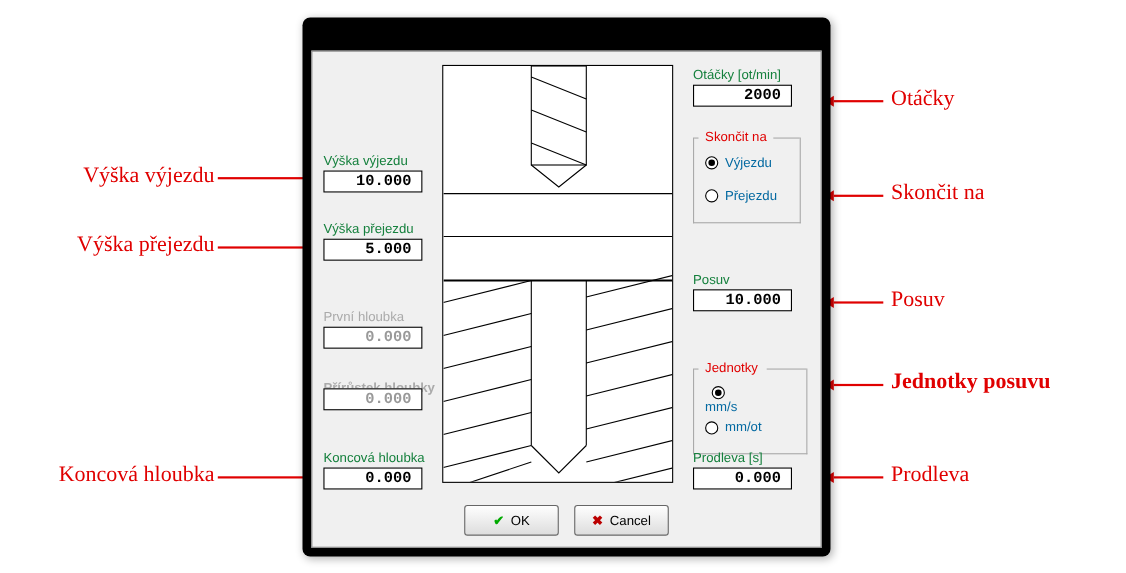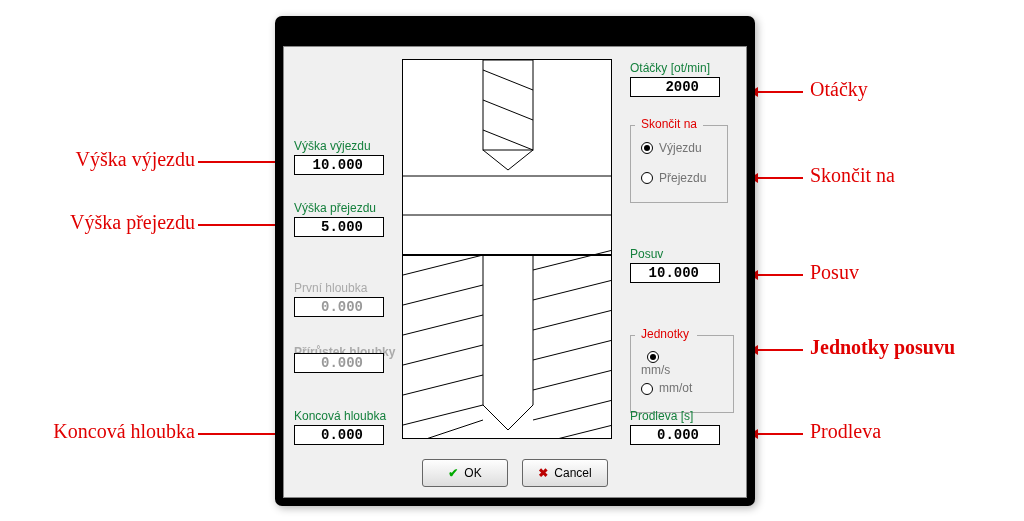--- a/index.html
+++ b/index.html
@@ -90,21 +90,21 @@
   .field-label.disabled { color:#aaa; }
   .num-input {
     position:absolute;
     width:90px; height:20px;
     border:1px solid #000;
     background:#fff;
     font-family: "Courier New", monospace;
     font-size:14px;
     font-weight:bold;
     text-align:right;
-    padding-right:20px;
+    padding-right:9px;
     line-height:18px;
   }
   .num-input.disabled { color:#999; }
 
   .grp {
     position:absolute;
     border:1px solid #aaa;
     border-top:none;
   }
   .grp .grp-title {
@@ -117,21 +117,21 @@
     font-family: "Comic Sans MS", Arial, sans-serif;
   }
   .grp .grp-topline-l, .grp .grp-topline-r {
     position:absolute; top:0; height:0;
     border-top:1px solid #aaa;
   }
   .radio-row {
     position:absolute;
     display:flex; align-items:center;
     font-size:12px;
-    color:#737373;
+    color:#0369a1;
     font-family: "Comic Sans MS", Arial, sans-serif;
   }
   .radio {
     width:12px; height:12px; border-radius:50%;
     border:1.5px solid #000; margin-right:6px;
     display:flex; align-items:center; justify-content:center;
     background:#fff;
   }
   .radio .dot { width:6px; height:6px; background:#000; border-radius:50%; }
 

